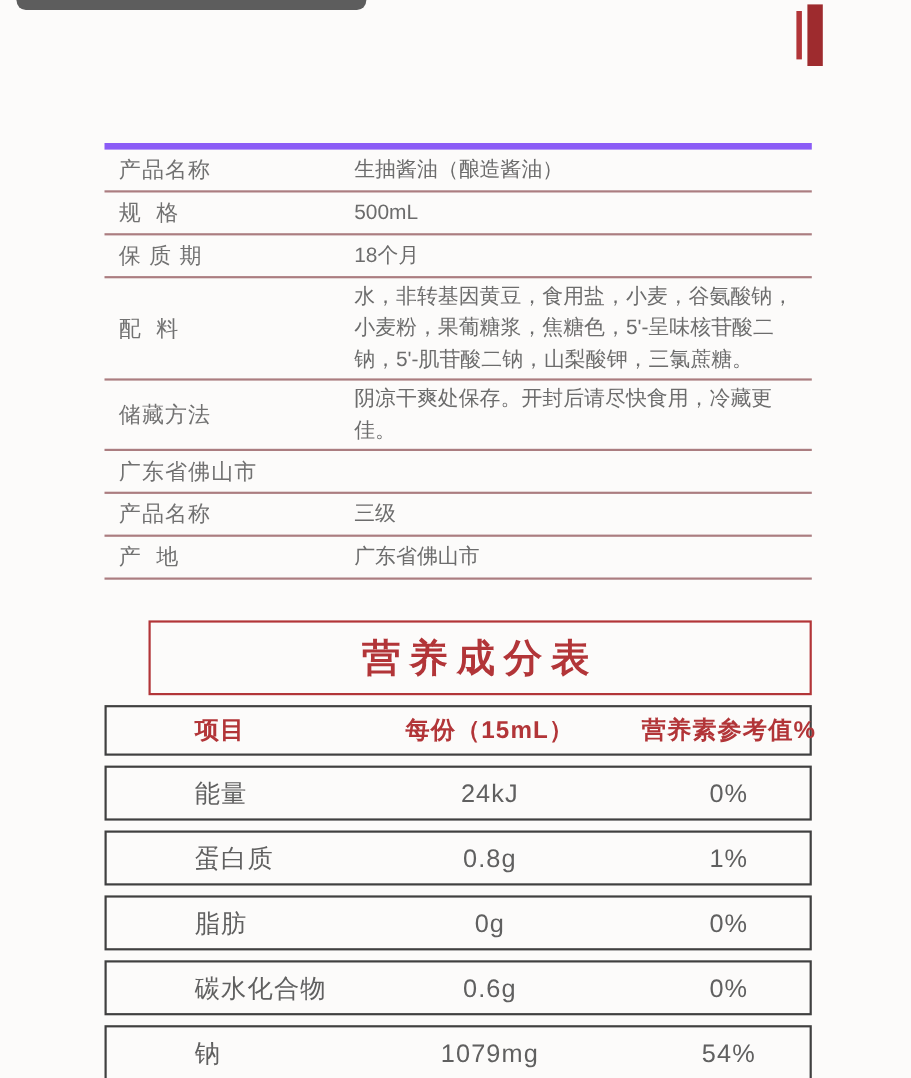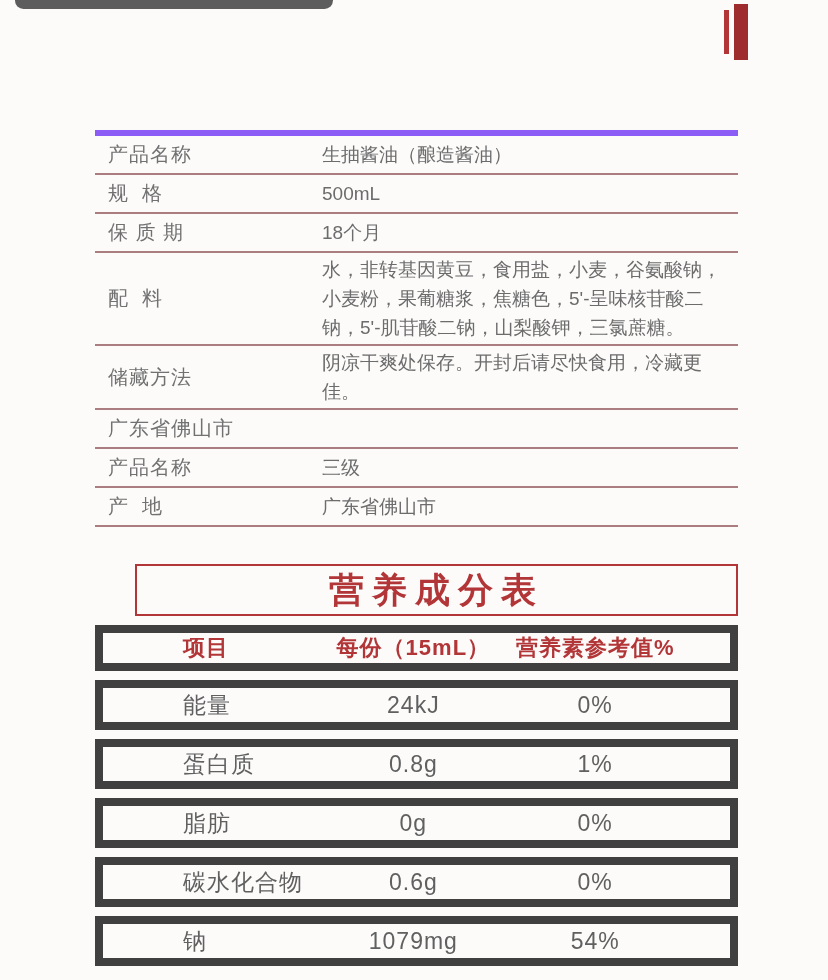--- a/index.html
+++ b/index.html
@@ -42,30 +42,30 @@
   }
   .p-label {
     padding-left:13px; color:#717171; font-size:20px;
     white-space:pre-wrap; letter-spacing:1px;
   }
   .p-value { color:#6c6c6c; font-size:19px; line-height:29px; padding-right:2px; }
 
   
   .nutrition { position:absolute; left:95px; top:564px; width:643px; }
   .n-title-box {
-    border:2px solid #b23538; height:52px; margin-bottom:9px;
+    border:2px solid #b23538; height:68px; margin-bottom:9px;
     display:flex; align-items:center; justify-content:center;margin-left:40px;
   }
   .n-title {
     color:#b23538; font-size:35px; font-weight:bold; letter-spacing:8px;
   }
   .n-box {
-    border:8px solid #404040; margin-bottom:9px;
+    border:2px solid #404040; margin-bottom:9px;
     display:grid; grid-template-columns:34% 31% 27%;
-    align-items:center; min-height:50px;
+    align-items:center; min-height:50px;gap:32px;
   }
   .n-box.header-box { min-height:46px; }
   .n-box:last-child { margin-bottom:0; }
   .n-col1 { padding-left:80px; text-align:left; }
   .n-col2, .n-col3 { text-align:center; }
   .header-box .n-cell { color:#b23538; font-size:22px; font-weight:bold; letter-spacing:1px; }
   .data-box  .n-cell { color:#606060; font-size:23px; letter-spacing:1px; }
 </style>
 </head>
 <body>

